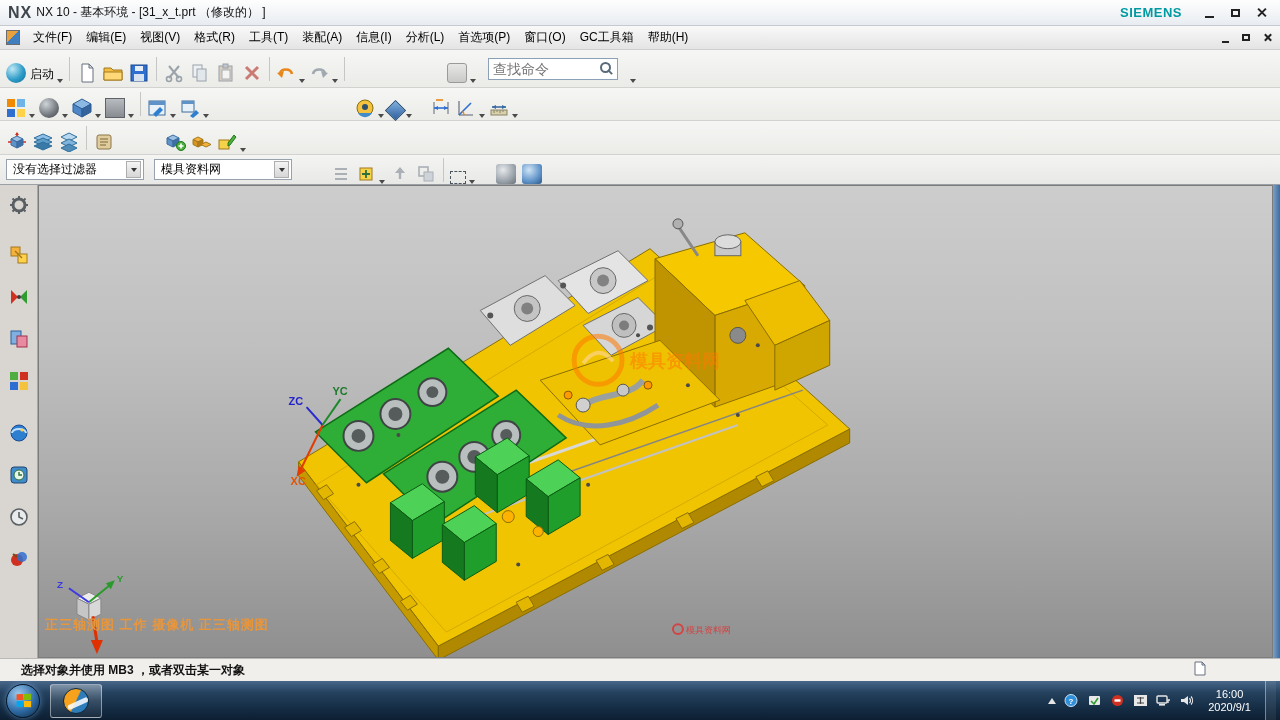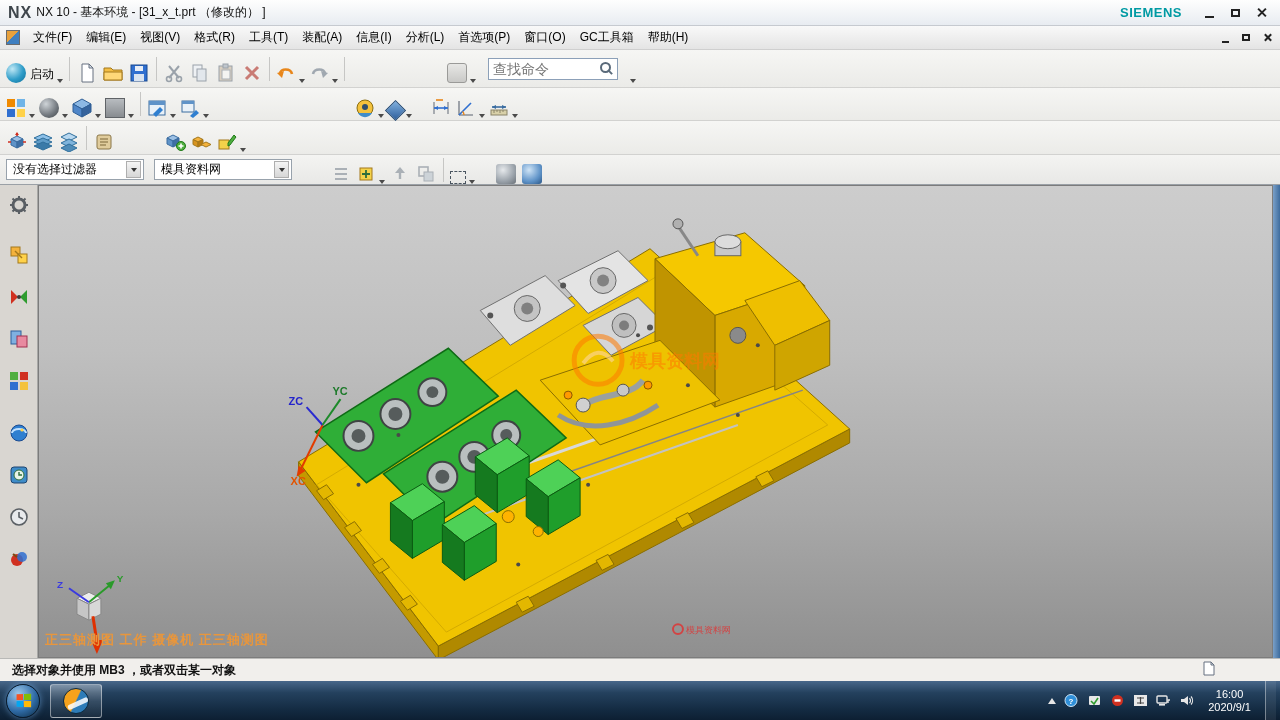--- a/index.html
+++ b/index.html
@@ -48,24 +48,24 @@
 .combo .arrowbtn{width:15px;height:17px;background:linear-gradient(#f5f5f5,#d6d6d6);border:1px solid #aeaeae;display:flex;align-items:center;justify-content:center}
 .arrowbtn::after{content:"";border-left:3px solid transparent;border-right:3px solid transparent;border-top:4px solid #333}
 
 
 .main{flex:1 1 auto;display:flex;position:relative;min-height:0}
 .resbar{width:38px;background:#d9d6d1;border-right:1px solid #a8a8a6;display:flex;flex-direction:column;align-items:center;padding-top:10px;flex:0 0 38px}
 .resbar .mi{margin-bottom:22px}
 .viewport{flex:1 1 auto;position:relative;background:linear-gradient(180deg,#cdcdcd 0%,#bfbfbf 35%,#a8a8a8 70%,#8f8f8f 100%);overflow:hidden;border:1px solid #7c7c7c}
 .right-strip{width:7px;background:linear-gradient(90deg,#7aa0c8,#3e6c9e);flex:0 0 7px}
 .scene{position:absolute;left:0;top:0;width:100%;height:100%}
-.viewlabel{position:absolute;left:6px;bottom:8px;color:#e8963c;font-size:13px;letter-spacing:1px;font-weight:bold}
-
-
-.statusbar{flex:0 0 23px;background:#f1efec;border-top:1px solid #b9b9b7;display:flex;align-items:center;padding:0 12px;font-size:12px;font-weight:bold;color:#111}
+.viewlabel{position:absolute;left:6px;bottom:23px;color:#e8963c;font-size:13px;letter-spacing:1px;font-weight:bold}
+
+
+.statusbar{flex:0 0 23px;background:#f1efec;border-top:1px solid #b9b9b7;display:flex;align-items:center;padding:0 21px;font-size:12px;font-weight:bold;color:#111}
 .statusbar .right{margin-left:auto;margin-right:52px}
 
 
 .taskbar{flex:0 0 39px;background:linear-gradient(#48678a,#24415e 30%,#132a41 75%,#0d1f32);display:flex;align-items:center;position:relative}
 .orb{width:34px;height:34px;border-radius:50%;margin:0 10px 0 6px;background:radial-gradient(circle at 35% 28%,#9cc8ec,#2f6ba6 55%,#123least 90%);background:radial-gradient(circle at 35% 28%,#9cc8ec,#2f6ba6 55%,#123552 90%);border:1px solid #0a1c2e;display:flex;align-items:center;justify-content:center;box-shadow:0 0 6px rgba(120,180,240,.6)}
 .flag{width:15px;height:13px;display:grid;grid-template-columns:1fr 1fr;grid-template-rows:1fr 1fr;gap:1px;transform:perspective(40px) rotateY(-14deg)}
 .flag i{display:block}
 .task-btn{width:52px;height:34px;border-radius:3px;background:linear-gradient(rgba(255,255,255,.35),rgba(255,255,255,.12) 50%,rgba(255,255,255,.05));border:1px solid rgba(255,255,255,.45);display:flex;align-items:center;justify-content:center}
 .nxball{width:26px;height:26px;border-radius:50%;background:linear-gradient(115deg,#f6a21c 48%,#2e7cb8 52%);border:1px solid #0c2a40;position:relative;overflow:hidden}
 .nxball::after{content:"";position:absolute;left:3px;top:12px;width:22px;height:5px;background:rgba(255,255,255,.85);transform:rotate(-25deg);border-radius:3px}

